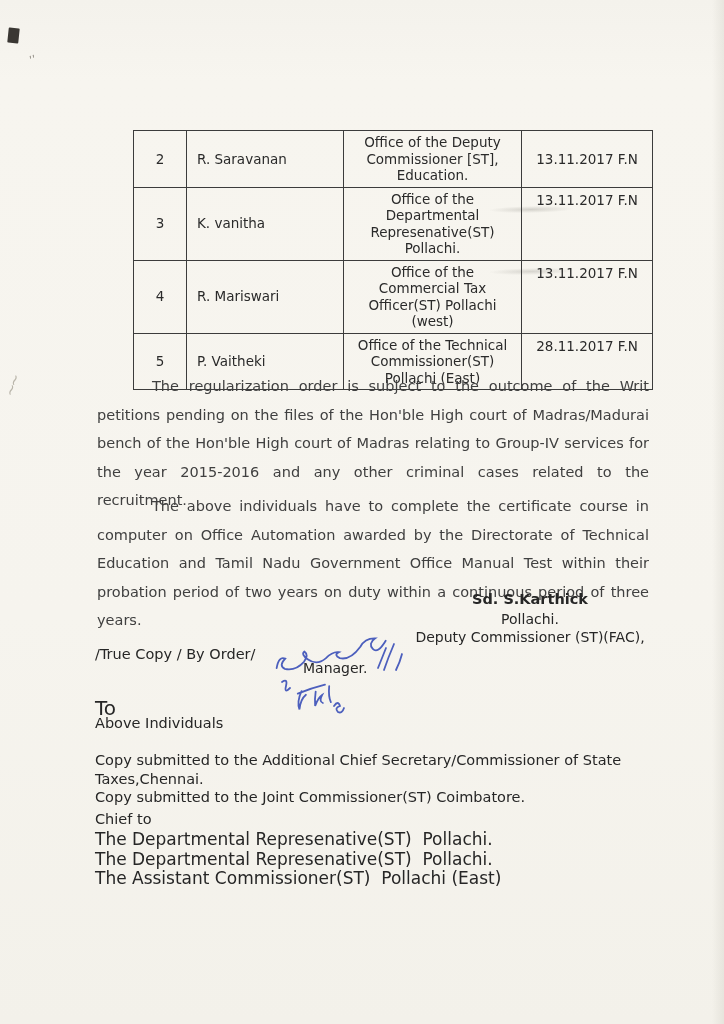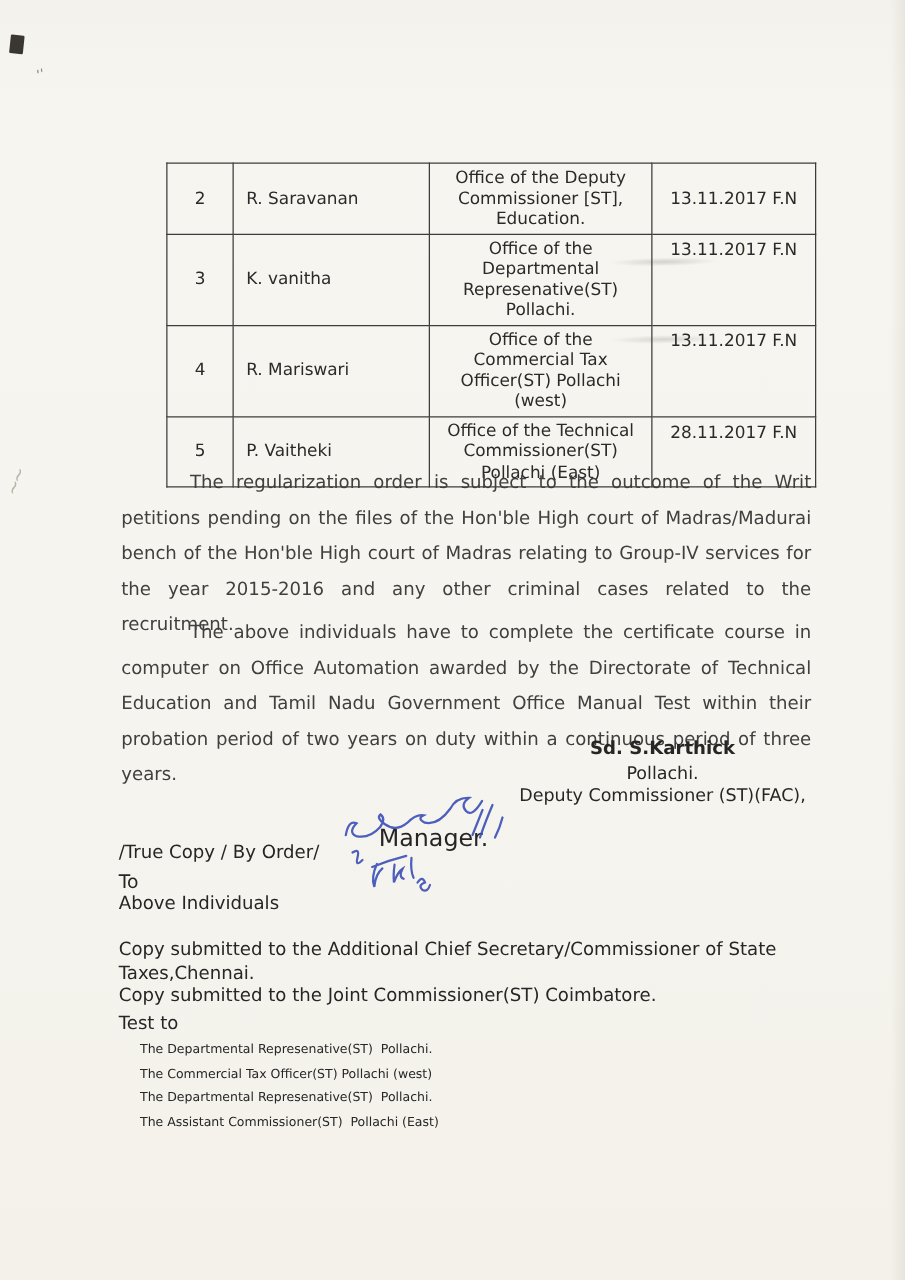--- a/index.html
+++ b/index.html
@@ -69,46 +69,45 @@
     line-height: 18px;
   }
   .sig-name { font-weight: bold; font-size: 14.5px; margin-bottom: 2px; }
   .sig-line { font-size: 14px; line-height: 18px; }
 
   .true-copy {
     position: absolute;
     left: 95px;
     top: 646px;
     font-size: 14.5px;
-    margin-top: 28px;
   }
   .manager {
     position: absolute;
     left: 303px;
     top: 660px;
-    font-size: 19px;
+    font-size: 14px;
   }
 
   
   .hand-sign {
     position: absolute;
     left: 268px;
     top: 630px;
     width: 160px;
     height: 95px;
     pointer-events: none;
   }
 
   
-  .to-label       { position: absolute; left: 95px; top: 696px; font-size: 15px; }
+  .to-label       { position: absolute; left: 95px; top: 696px; font-size: 20px; }
   .to-recipient   { position: absolute; left: 95px; top: 715px; font-size: 14.5px; }
   .copy-line-1    { position: absolute; left: 95px; top: 751px; width: 565px; font-size: 14.5px; line-height: 19px; }
   .copy-line-2    { position: absolute; left: 95px; top: 789px; font-size: 14.5px; }
   .copy-to-label  { position: absolute; left: 95px; top: 811px; font-size: 14.5px; }
-  .copy-list      { position: absolute; left: 112px; top: 830px; font-size: 10px; line-height: 19.5px; }
+  .copy-list      { position: absolute; left: 95px; top: 830px; font-size: 17px; line-height: 19.5px; }
   .copy-list div  { margin-bottom: 0; white-space: pre; }
 
   
   .artifact-corner {
     position: absolute;
     left: 8px; top: 28px;
     width: 11px; height: 15px;
     background: #3a3733;
     transform: rotate(6deg);
     border-radius: 1px;
@@ -211,21 +210,20 @@
       <path d="M30,62 q14,-4 28,-6 M34,60 q-6,10 -4,18 q2,-10 8,-14 M48,62 q-2,8 -2,14 q4,-8 8,-10 q-4,6 0,8 M62,58 q-2,10 0,16" transform="rotate(-6 45 65)"></path>
       <path d="M66,76 q4,-6 6,0 q-6,2 -2,6 q4,2 6,-4"></path>
     </g>
   </svg>
 
   <div class="to-label">To</div>
   <div class="to-recipient">Above Individuals</div>
 
   <div class="copy-line-1">Copy submitted to the Additional Chief Secretary/Commissioner of State Taxes,Chennai.</div>
   <div class="copy-line-2">Copy submitted to the Joint Commissioner(ST) Coimbatore.</div>
-  <div class="copy-to-label">Test to</div>
+  <div class="copy-to-label">Chief to</div>
   <div class="copy-list">
     <div>The Departmental Represenative(ST)  Pollachi.</div>
-    <div>The Commercial Tax Officer(ST) Pollachi (west)</div>
     <div>The Departmental Represenative(ST)  Pollachi.</div>
     <div>The Assistant Commissioner(ST)  Pollachi (East)</div>
   </div>
 
 </div>
 
 </body></html>

